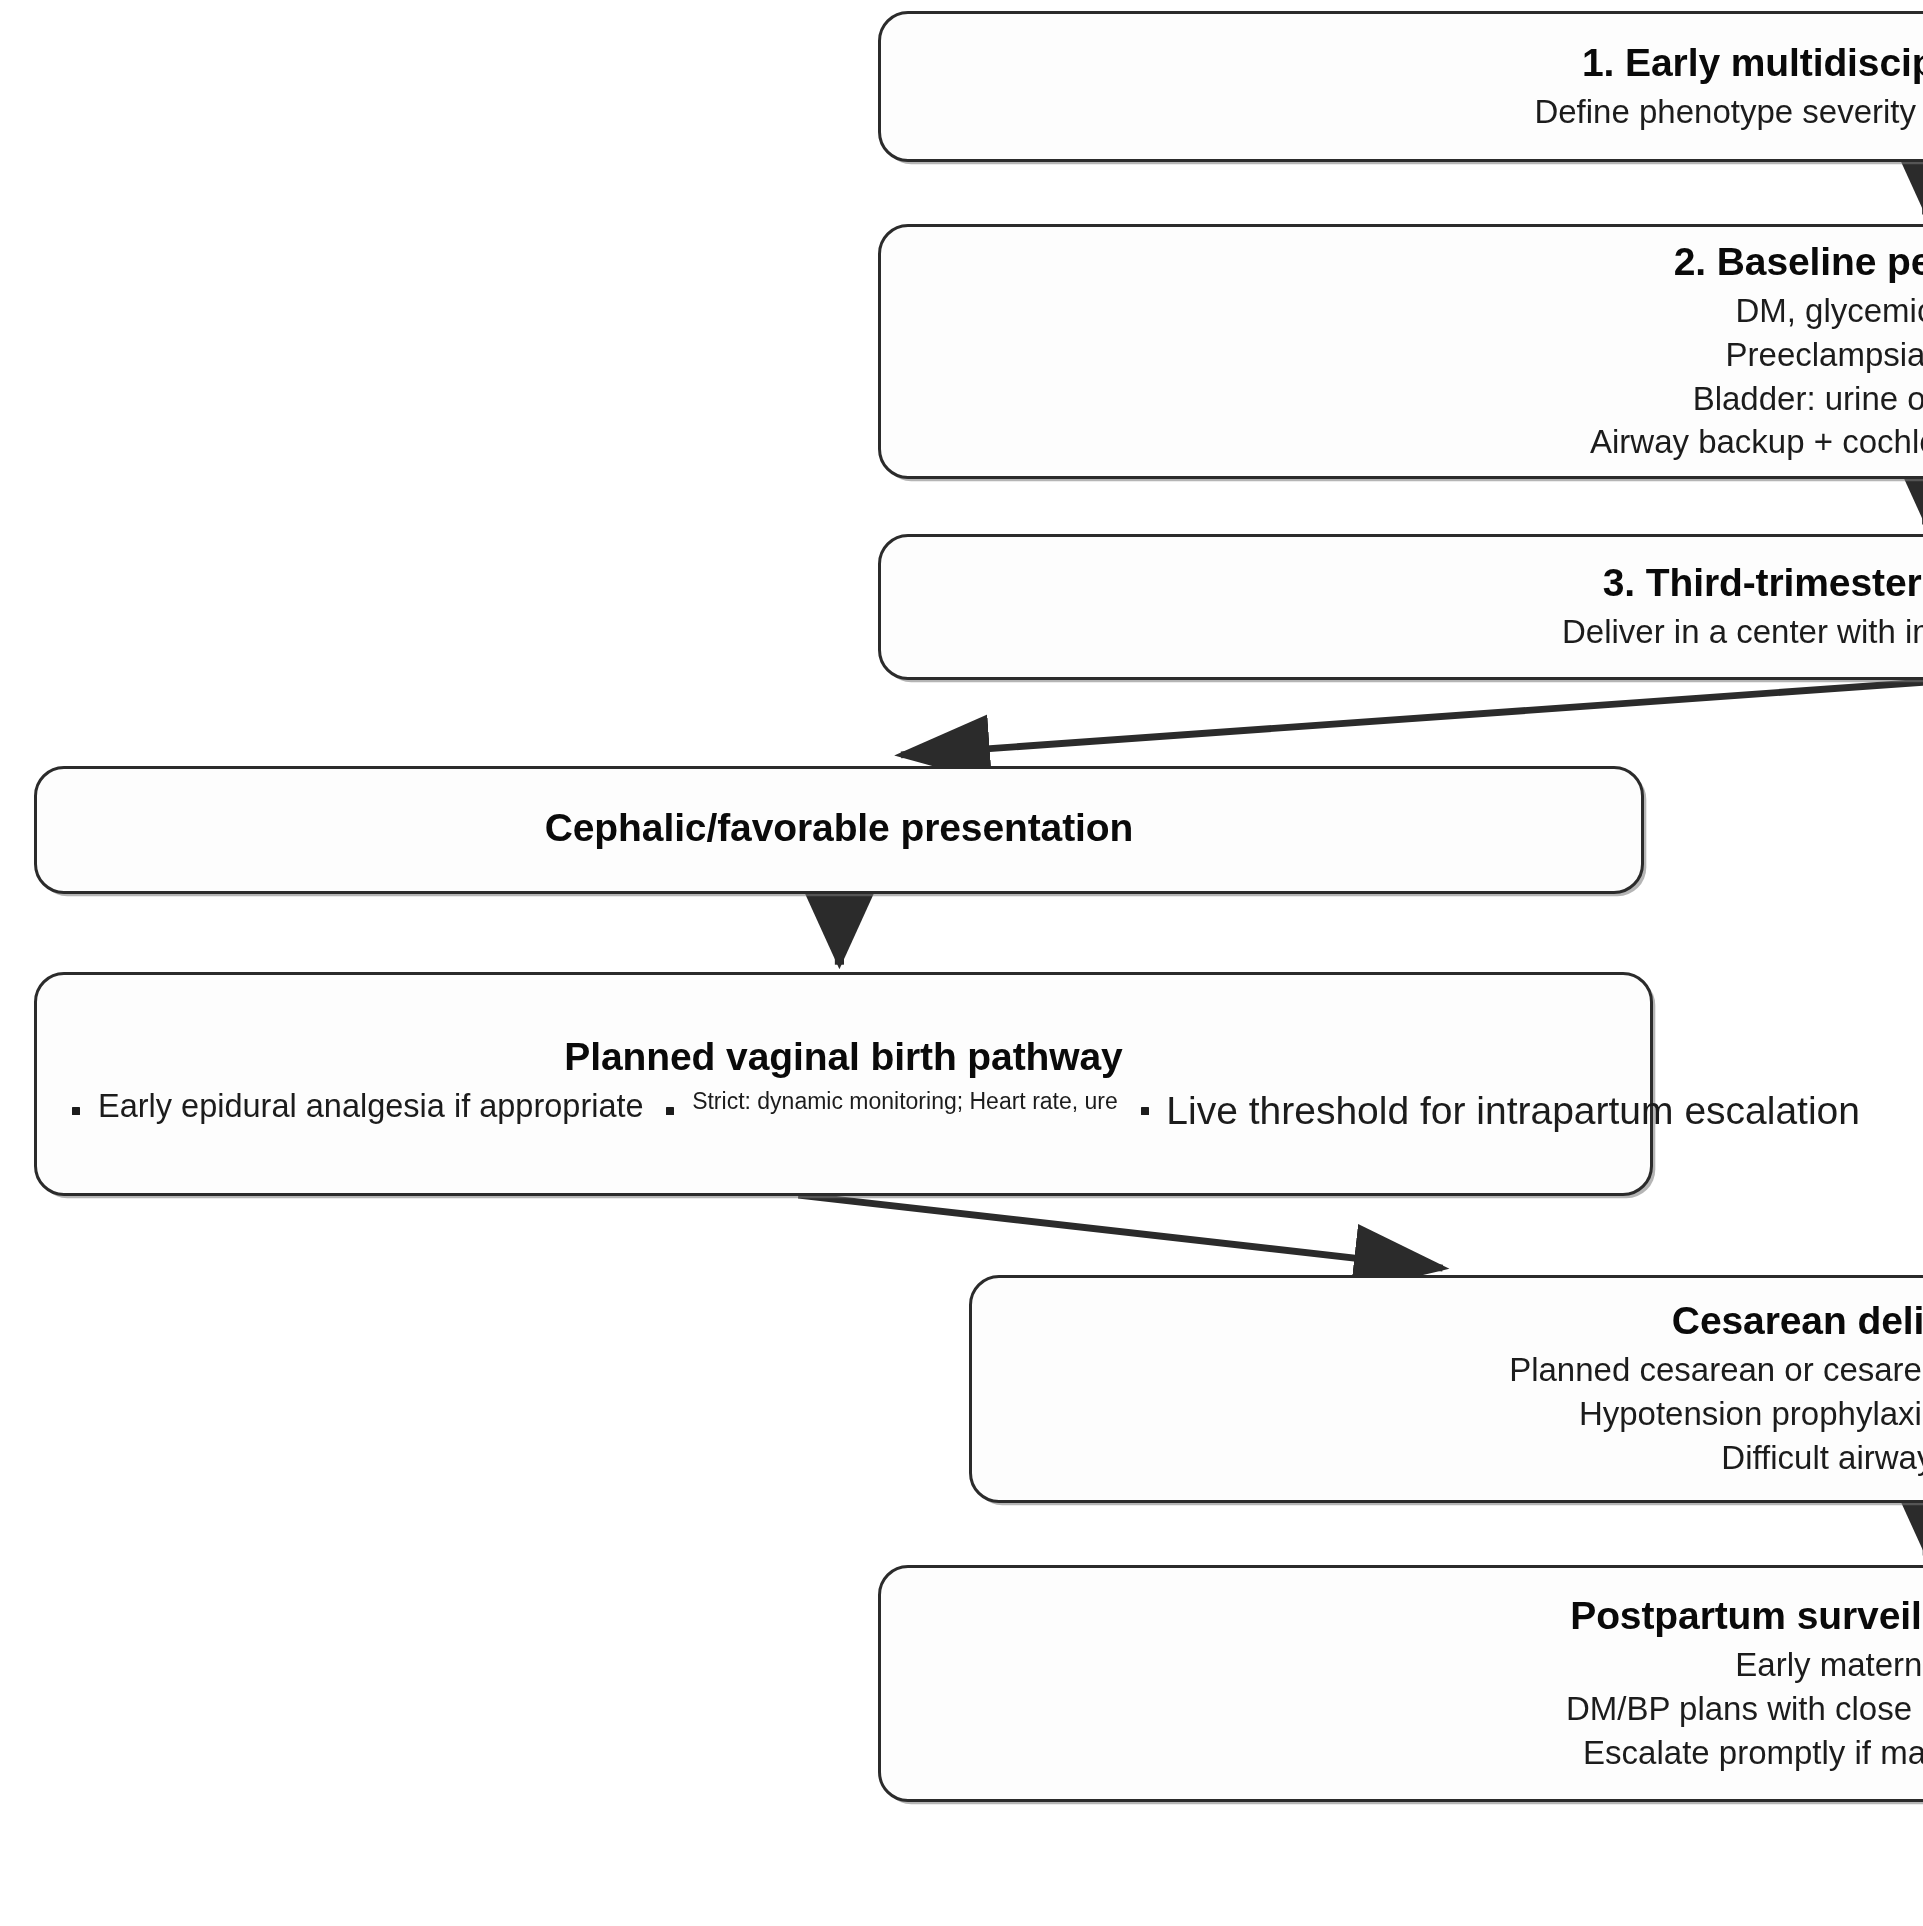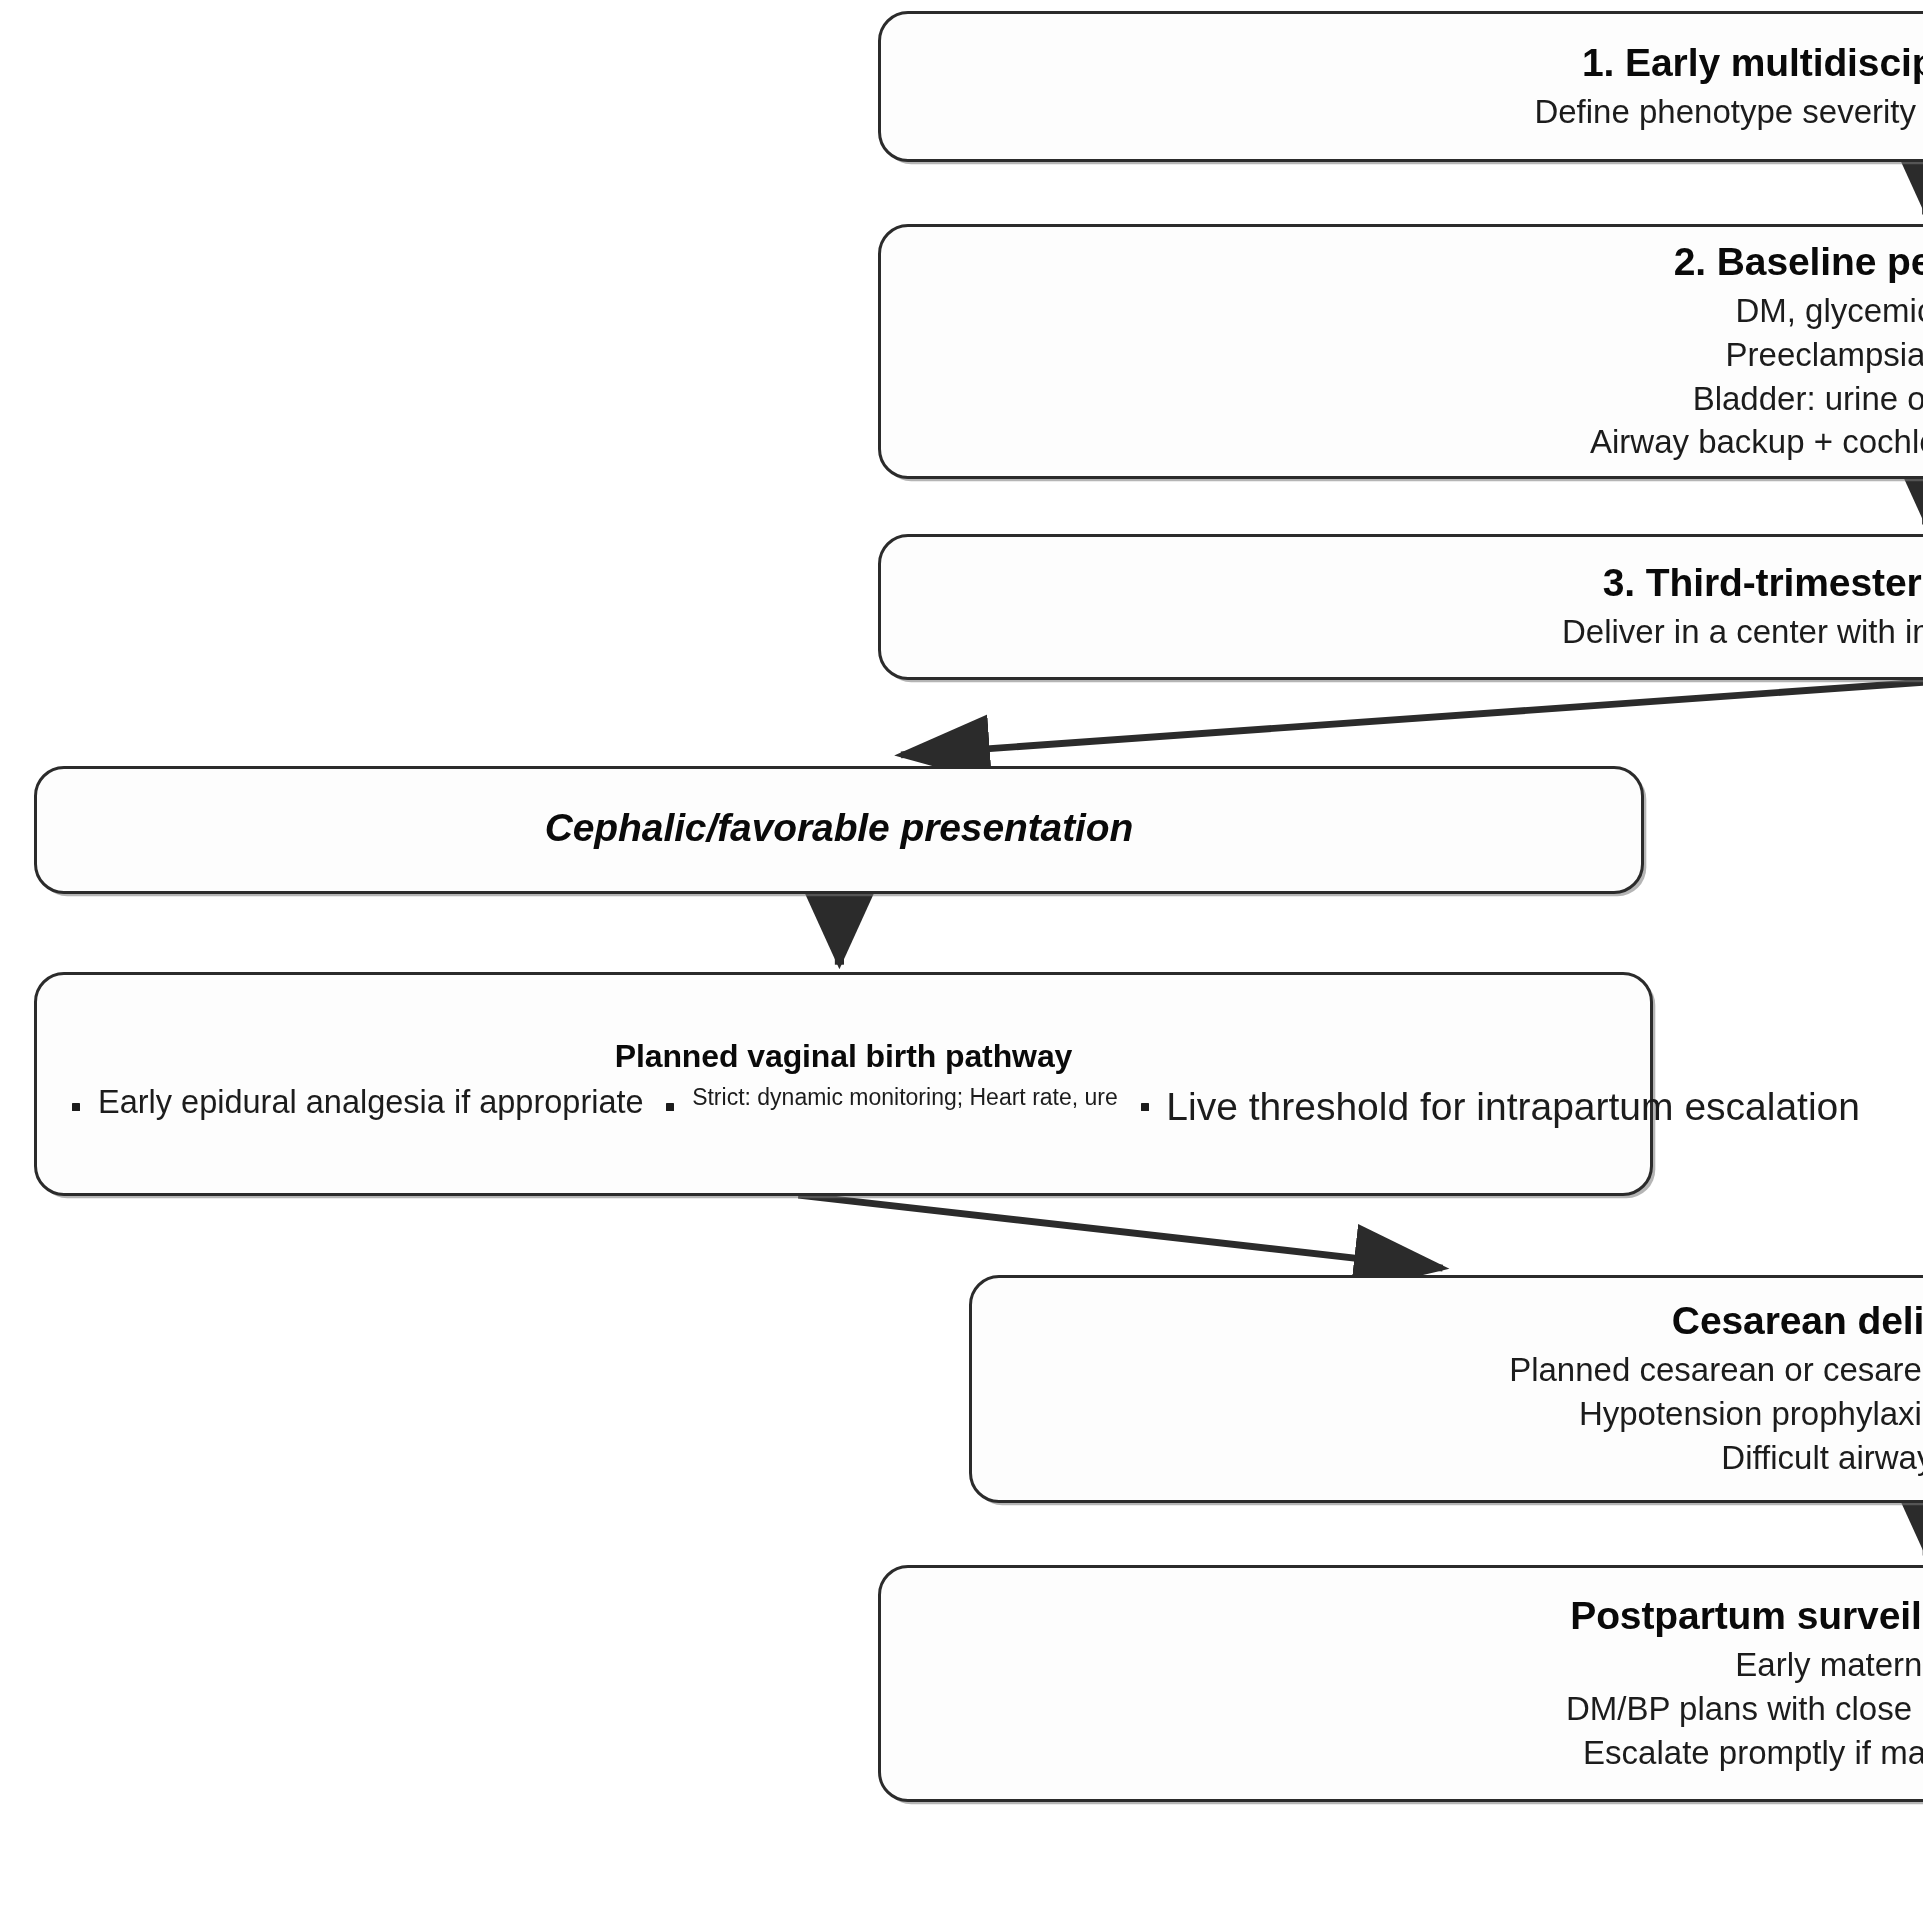--- a/index.html
+++ b/index.html
@@ -119,25 +119,25 @@
   </div>
 
   <div class="node" id="n3" style="left: 878px; top: 534px; width: 2098px; height: 146px; border-width: 3.4px; border-radius: 30px; padding: 8px 25px;">
     <div class="title" style="font-size: 39px; margin-bottom: 5.7px;">3. Third-trimester delivery planning</div>
     <div class="sublines">
       <div class="sub" style="font-size: 33px;">Deliver in a center with immediate cesarean base.</div>
     </div>
   </div>
 
   <div class="node" id="n4" style="left: 34px; top: 766px; width: 1610px; height: 128px; border-width: 3.4px; border-radius: 30px; padding: 8px 25px;">
-    <div class="title" style="font-size: 39px; margin-bottom: 5.7px; font-style: italic;">Cephalic/favorable presentation</div>
+    <div class="title" style="font-size: 39px; margin-bottom: 5.7px;">Cephalic/favorable presentation</div>
   </div>
 
   <div class="node" id="n6" style="left: 34px; top: 972px; width: 1619px; height: 224px; border-width: 3.4px; border-radius: 30px; padding: 8px 25px;">
-    <div class="title" style="font-size: 32px; margin-bottom: 5.7px;">Planned vaginal birth pathway</div>
+    <div class="title" style="font-size: 39px; margin-bottom: 5.7px;">Planned vaginal birth pathway</div>
     <ul class="bullets" style="gap: 12.5px;">
       <li style="font-size: 32.5px; padding-left: 36px;"><span class="bullet-dot" style="width: 8px; height: 8px; left: 10.3px;"></span><span>Early epidural analgesia if appropriate</span></li>
       <li style="font-size: 23px; padding-left: 36px;"><span class="bullet-dot" style="width: 8px; height: 8px; left: 10.3px;"></span><span>Strict: dynamic monitoring; Heart rate, ure</span></li>
       <li style="font-size: 39px; padding-left: 36px;"><span class="bullet-dot" style="width: 8px; height: 8px; left: 10.3px;"></span><span>Live threshold for intrapartum escalation</span></li>
     </ul>
   </div>
 
   <div class="node" id="n8" style="left: 969px; top: 1275px; width: 1904px; height: 228px; border-width: 3.4px; border-radius: 30px; padding: 8px 25px;">
     <div class="title" style="font-size: 39px; margin-bottom: 5.7px;">Cesarean delivery pathway</div>
     <div class="sublines">

